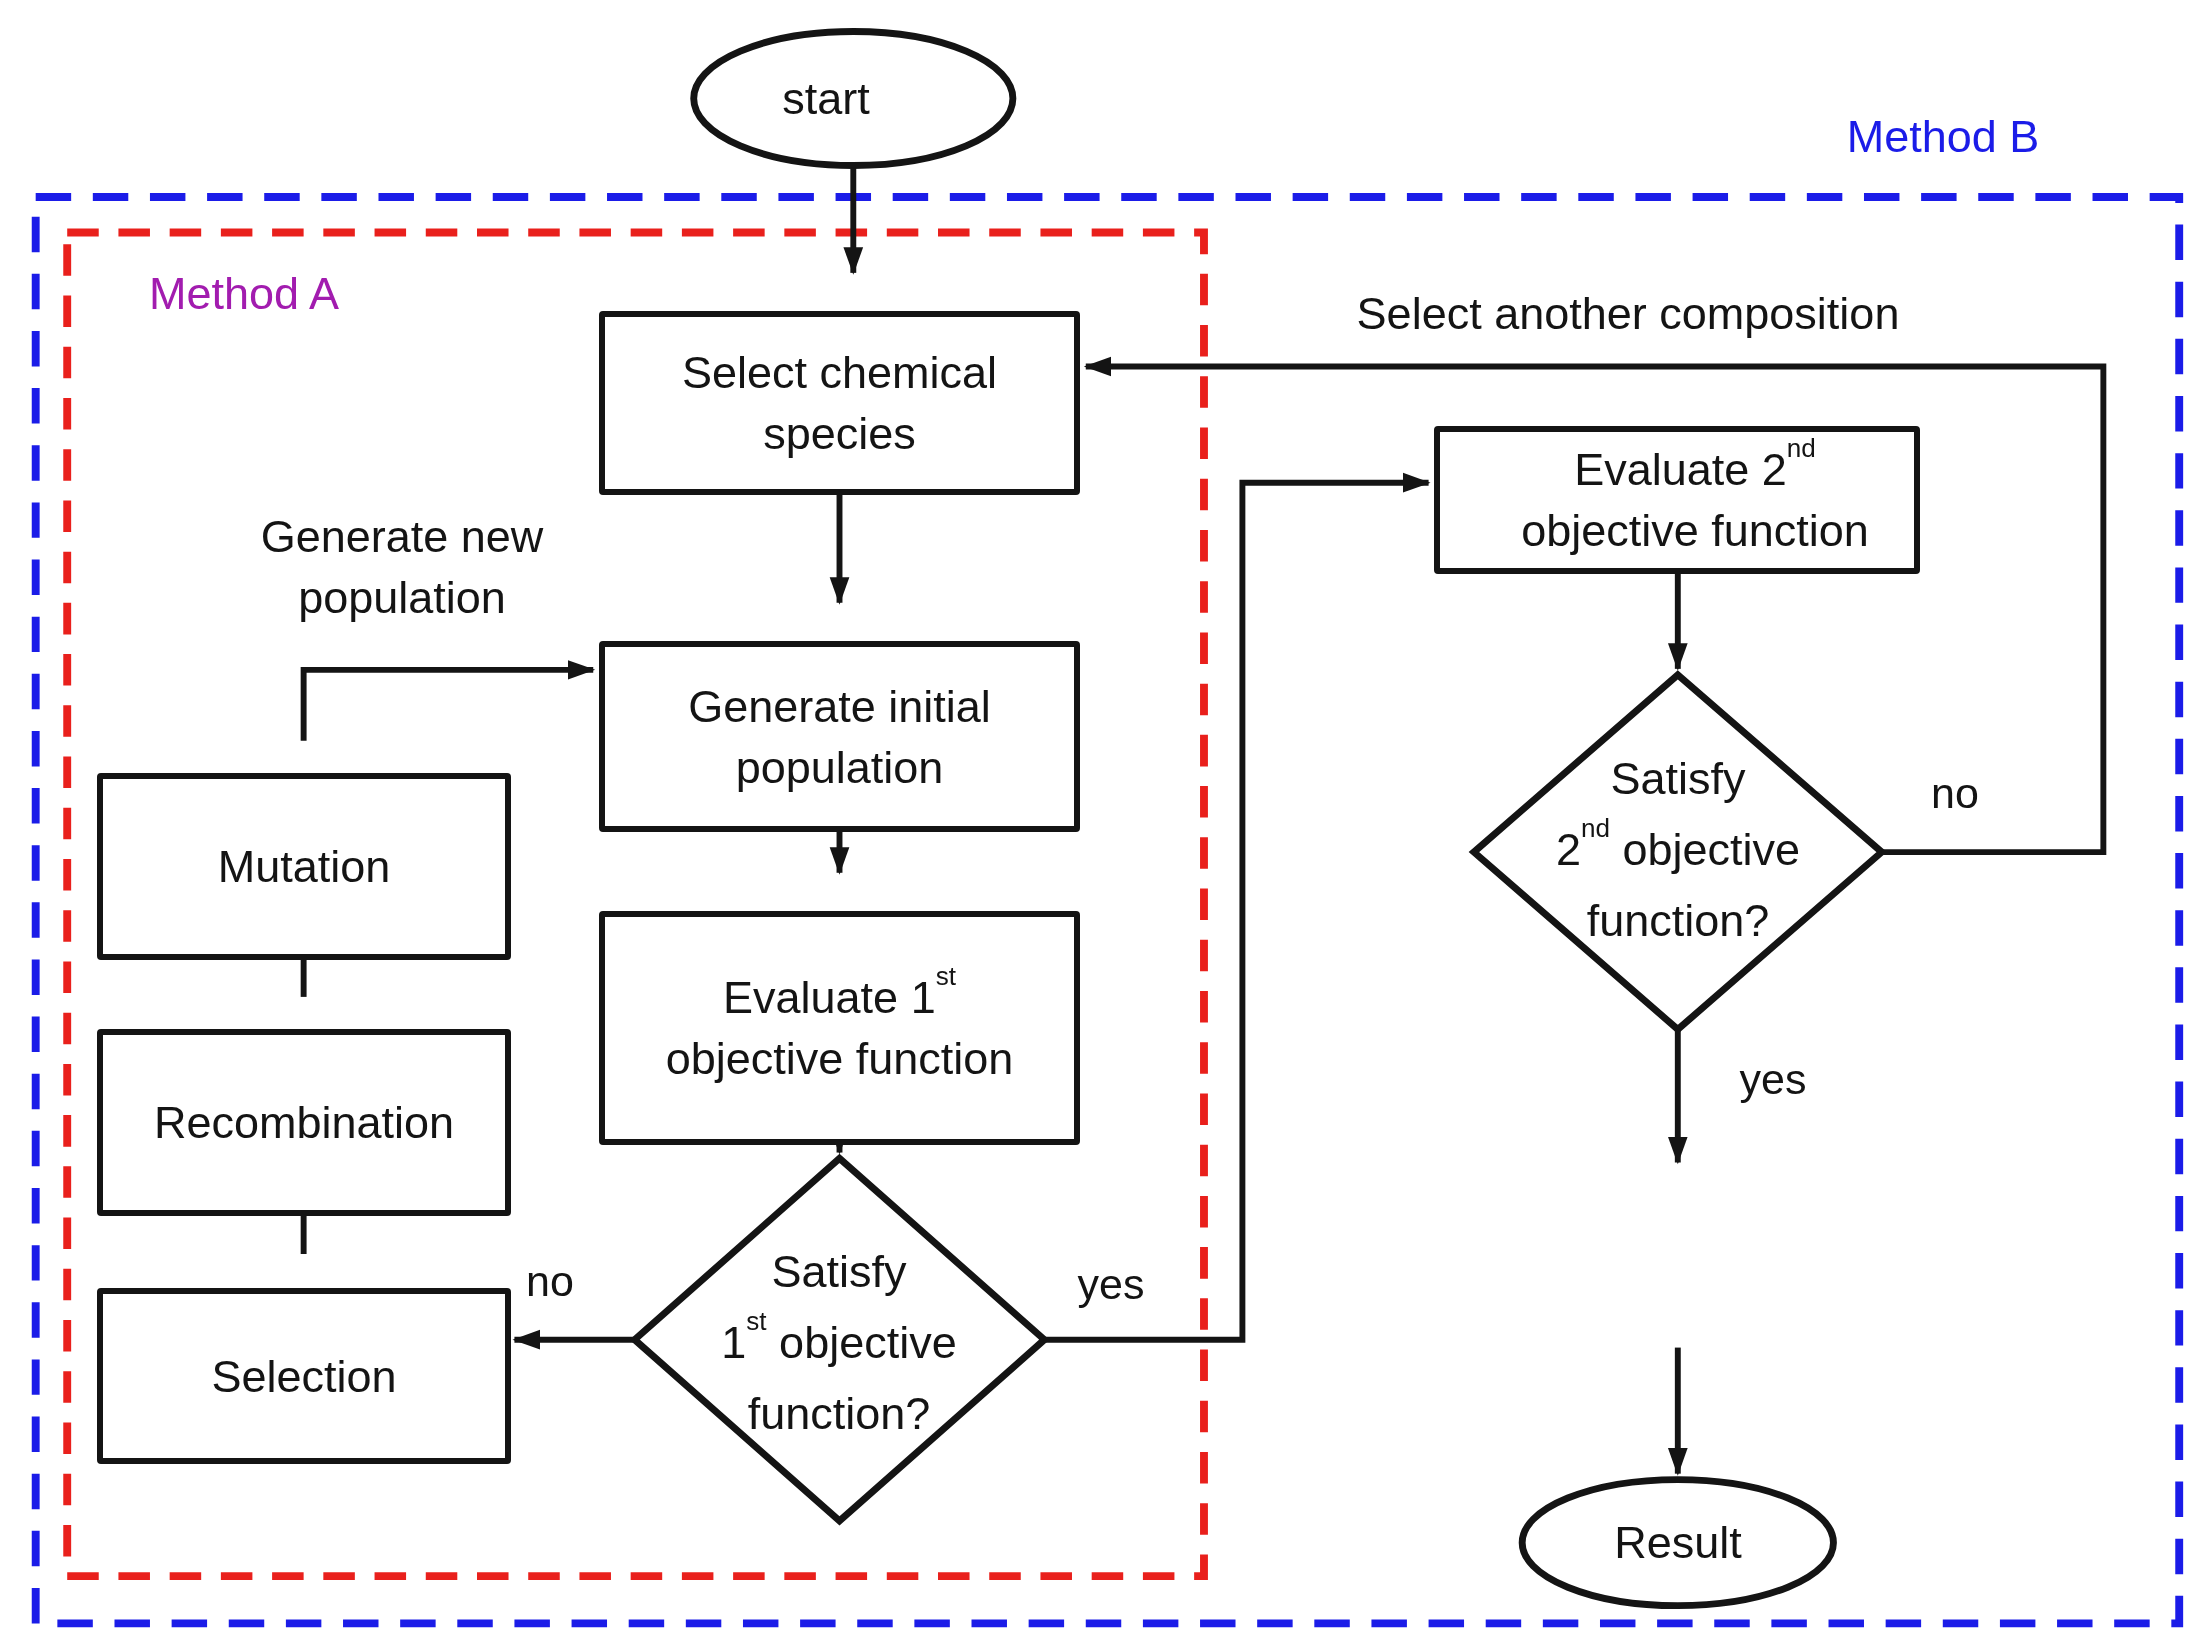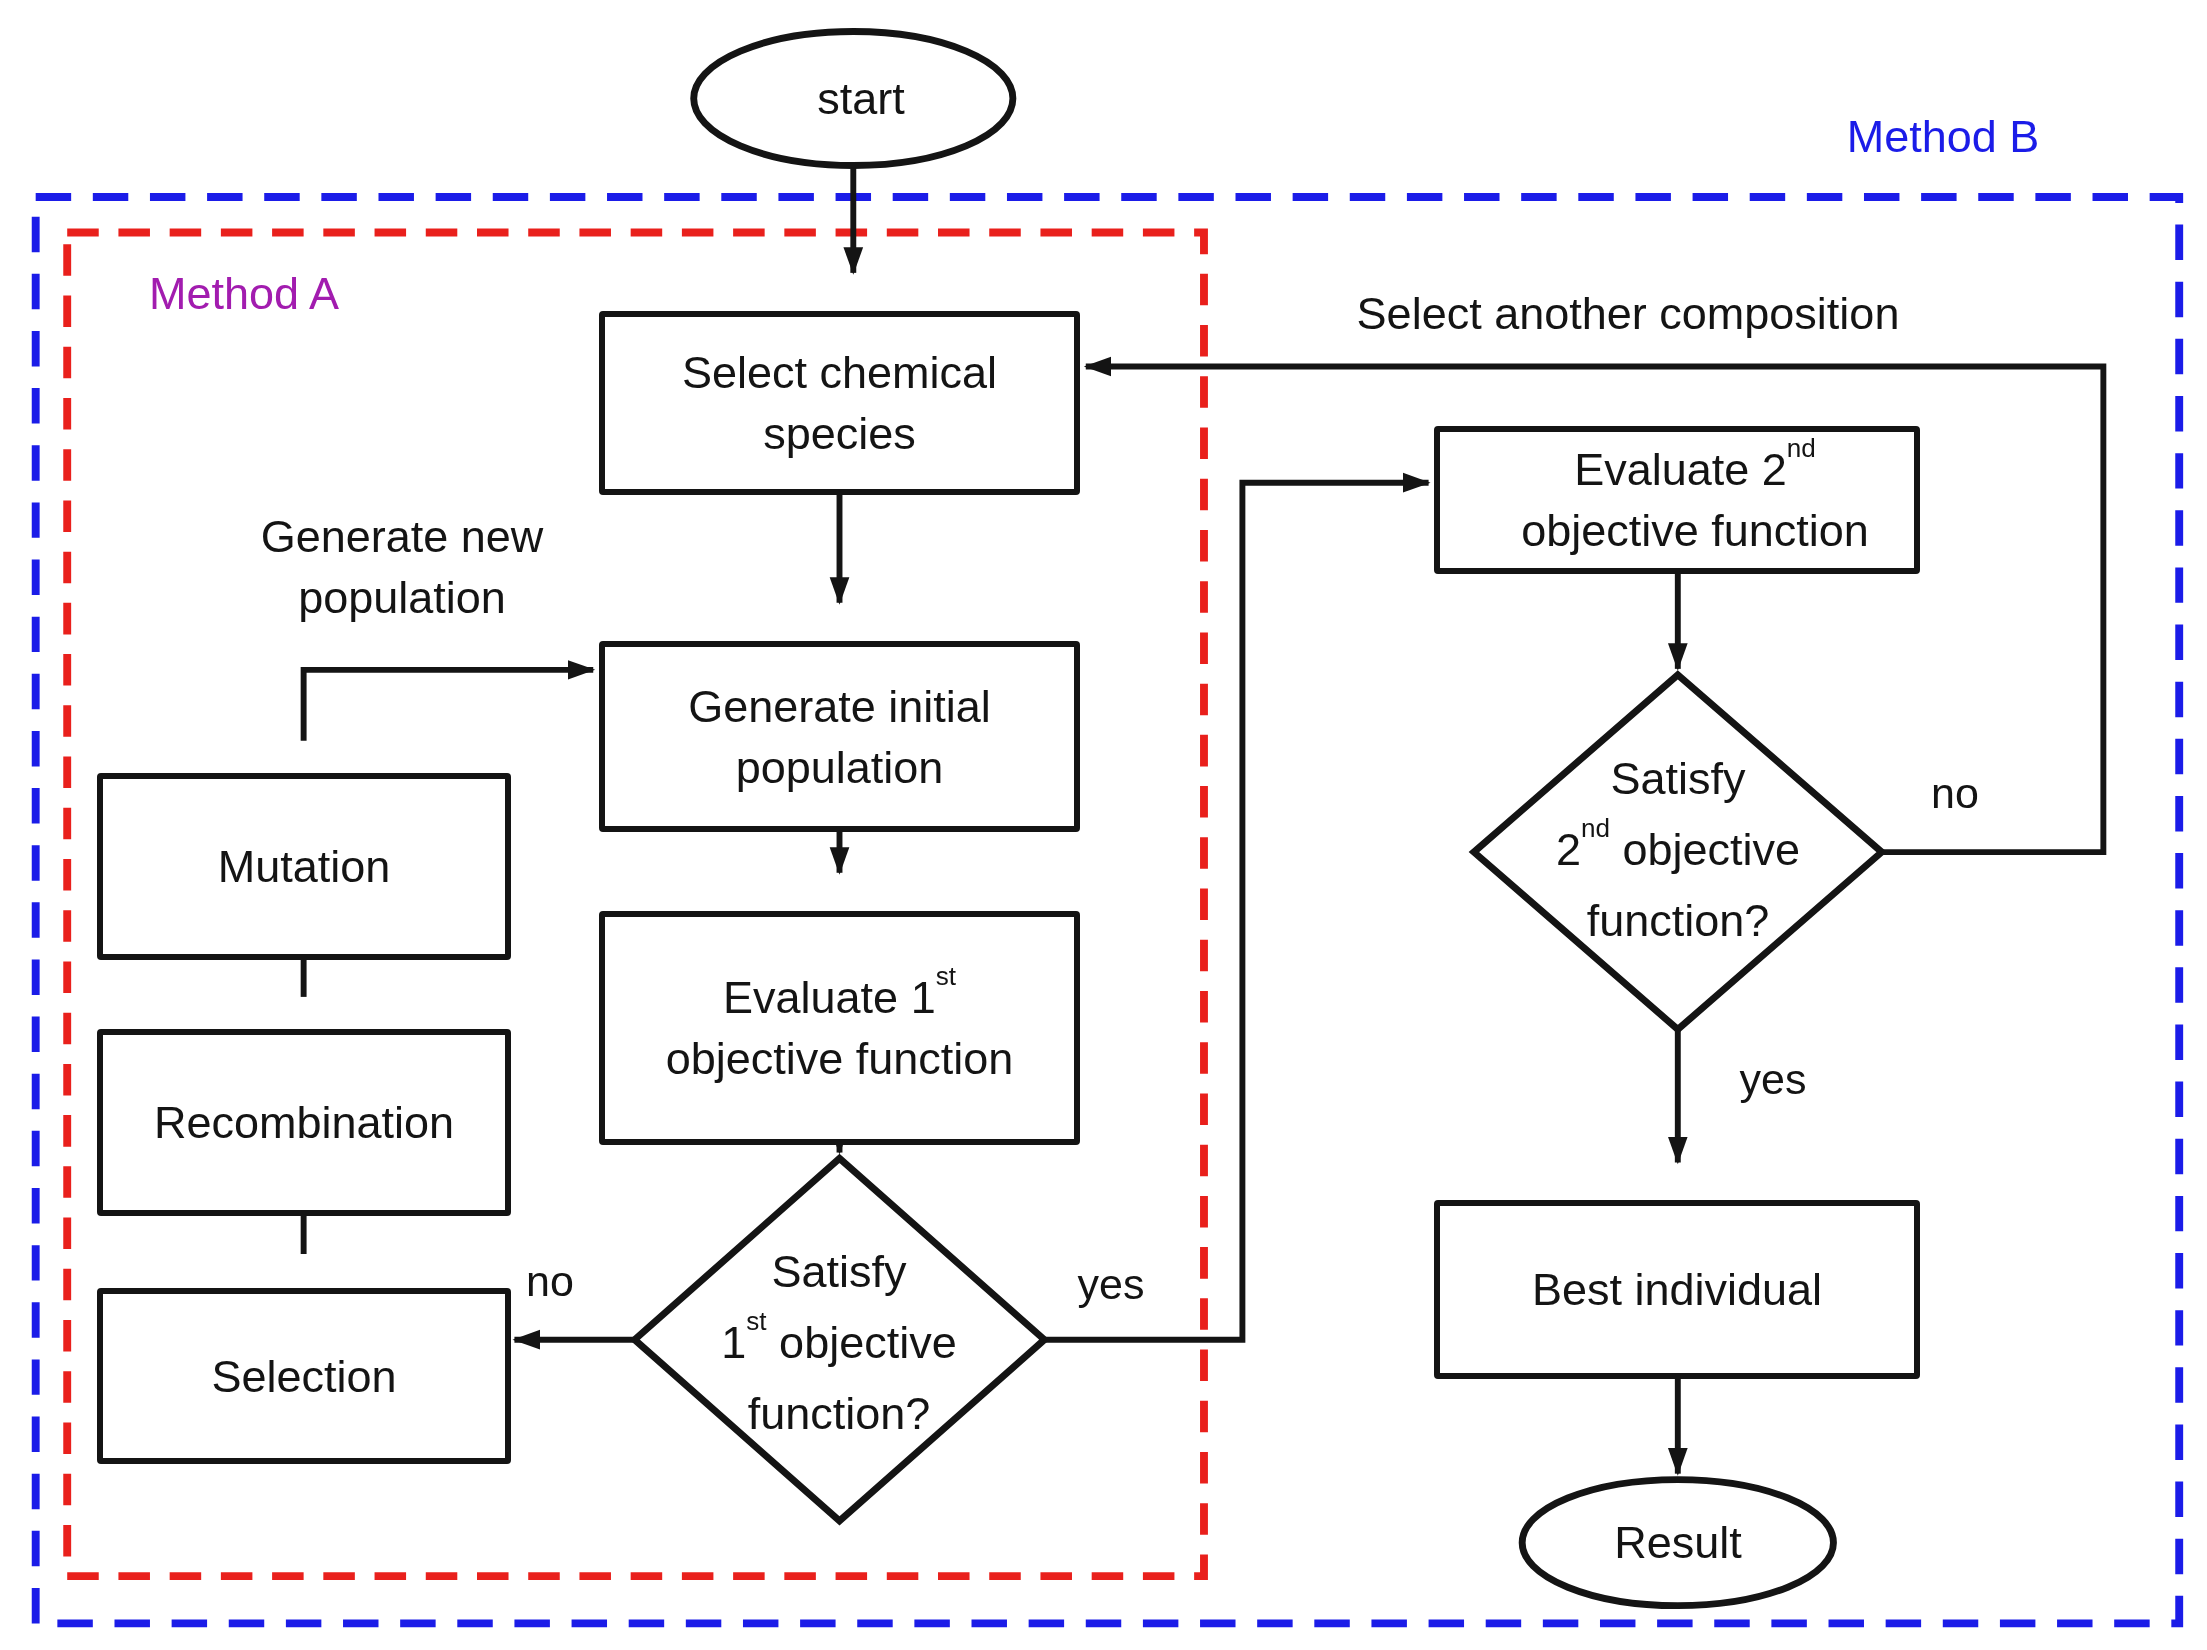--- a/index.html
+++ b/index.html
@@ -62,21 +62,21 @@
       <path d="M 1703 579 L 1703 679" marker-end="url(#arr)"></path>
       <path d="M 1910 865 L 2135 865 L 2135 372 L 1102 372" marker-end="url(#arr)"></path>
       <path d="M 1703 1045 L 1703 1180" marker-end="url(#arr)"></path>
       <path d="M 1703 1368 L 1703 1496" marker-end="url(#arr)"></path>
     </g>
   </svg>
 
   <div class="elabel c-blue" style="left:1943px;top:136px;font-size:45px;">Method B</div>
   <div class="elabel c-red" style="left:244px;top:293px;font-size:45px;">Method A</div>
 
-  <div class="etext" style="left:861px;top:99px;">start</div>
+  <div class="etext" style="left:826px;top:99px;">start</div>
   <div class="etext" style="left:1678px;top:1543px;">Result</div>
 
   <div class="node" style="left:599px;top:279px;width:481px;height:184px;">
     <div>Select chemical</div>
     <div>species</div>
   </div>
 
   <div class="node" style="left:599px;top:609px;width:481px;height:191px;">
     <div>Generate initial</div>
     <div>population</div>
@@ -107,23 +107,20 @@
     <div><span>Evaluate 2</span><sup>nd</sup></div>
     <div>objective function</div>
   </div>
 
   <div class="dtext" style="left:1678px;top:849px;">
     <div>Satisfy</div>
     <div><span>2</span><sup>nd</sup><span> objective</span></div>
     <div>function?</div>
   </div>
 
-  <div class="node" style="left:1434px;top:1168px;width:486px;height:179px;">
-    <div>Best individual</div>
-  </div>
 
   <div class="elabel" style="left:402px;top:567px;font-size:45px;">
     <div>Generate new</div>
     <div>population</div>
   </div>
 
   <div class="elabel" style="left:1628px;top:313px;font-size:45px;">Select another composition</div>
 
   <div class="elabel" style="left:550px;top:1281px;">no</div>
   <div class="elabel" style="left:1111px;top:1284px;">yes</div>

